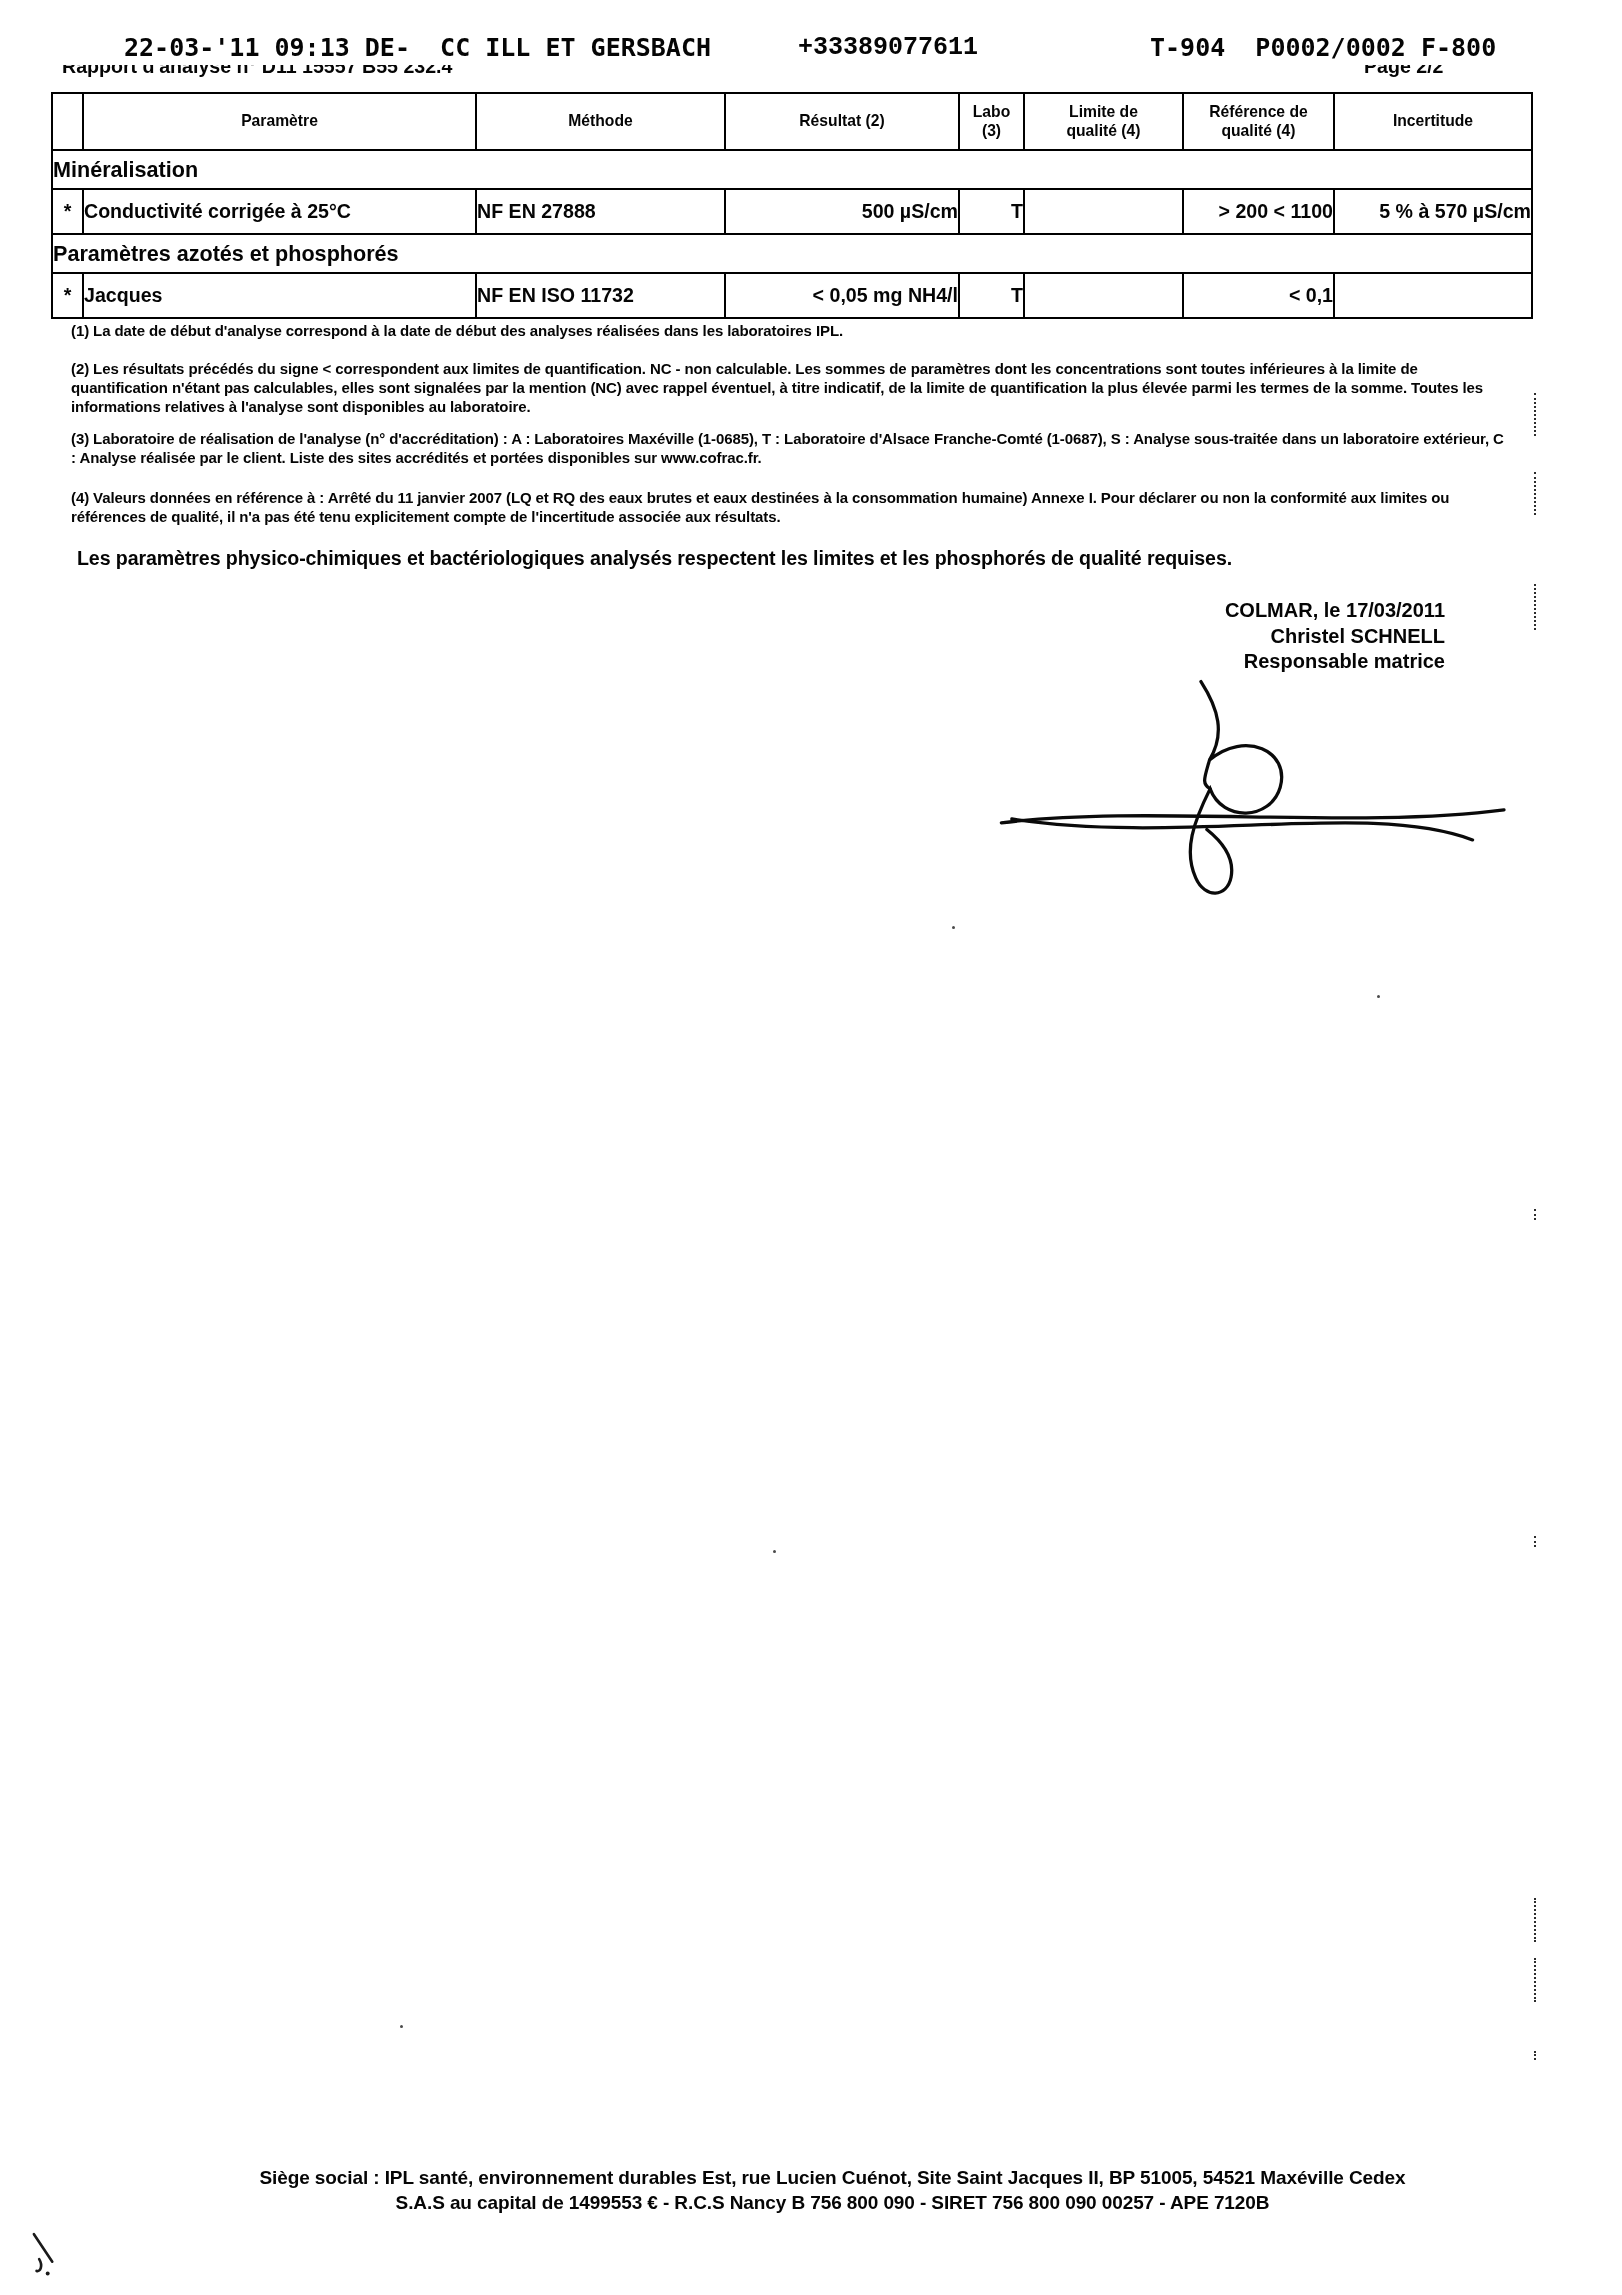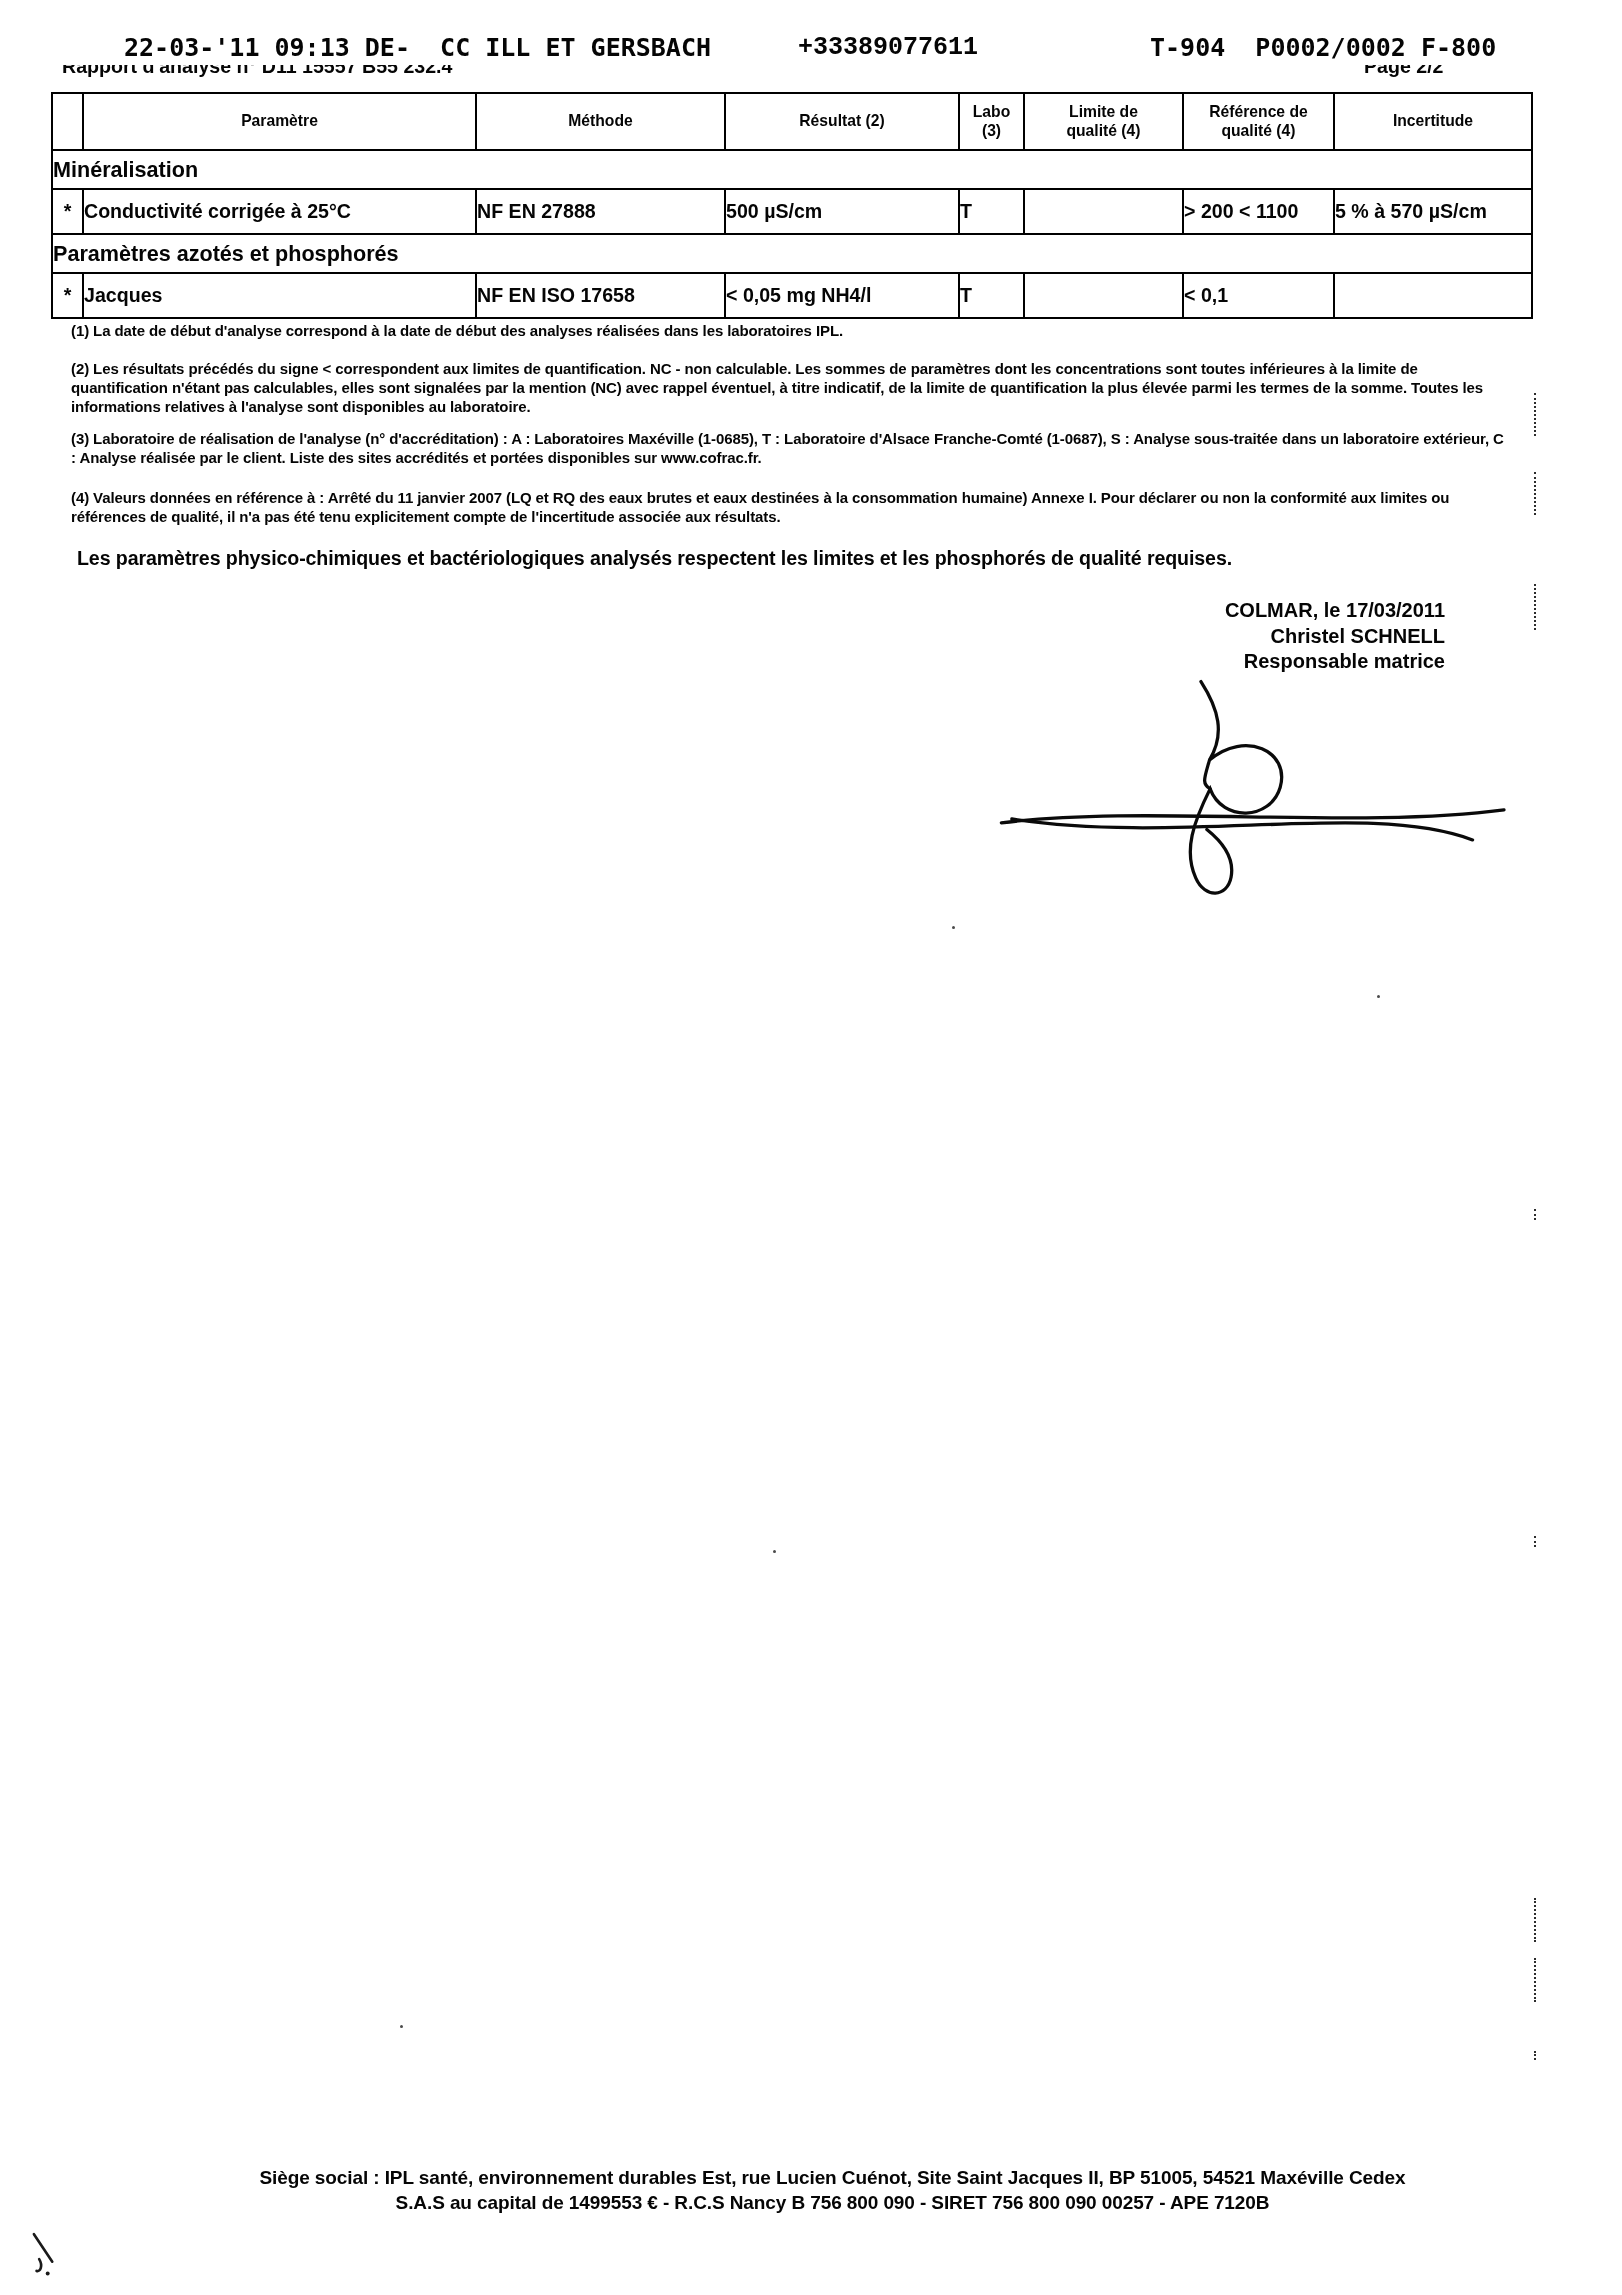--- a/index.html
+++ b/index.html
@@ -31,21 +31,21 @@
     font-size:15.7px;font-weight:700;text-align:center;vertical-align:middle;
     white-space:pre-line;line-height:18.3px;height:55px;
   }
   td.section{
     font-size:21.6px;font-weight:700;text-align:left;padding-left:7.9px;height:37px;
     border-top:2.6px solid #000;border-bottom:2.6px solid #000;
   }
   tr.datarow td{height:43px;font-size:19.6px;font-weight:600;vertical-align:middle;}
   td.star{text-align:center;font-size:19.6px;font-weight:700;}
   td.left{text-align:left;padding-left:9.2px;}
-  td.center{text-align:left;}
+  td.center{text-align:right;}
   
   .footnote{
     position:absolute;left:71px;width:1433px;
     font-size:15px;font-weight:700;line-height:19px;letter-spacing:-0.1px;
   }
   .fn1{top:321px;}
   .fn2{top:359px;}
   .fn3{top:429px;}
   .fn4{top:488px;}
   
@@ -124,21 +124,21 @@
       <td class="center"></td>
       <td class="center">&gt; 200 &lt; 1100</td>
       <td class="center">5 % à 570 µS/cm</td>
     </tr>
     <tr>
       <td class="section" colspan="8">Paramètres azotés et phosphorés</td>
     </tr>
     <tr class="datarow">
       <td class="star">*</td>
       <td class="left">Jacques</td>
-      <td class="left">NF EN ISO 17658</td>
+      <td class="left">NF EN ISO 11732</td>
       <td class="center">&lt; 0,05 mg NH4/l</td>
       <td class="center">T</td>
       <td class="center"></td>
       <td class="center">&lt; 0,1</td>
       <td class="center"></td>
     </tr>
   </tbody>
     </table>
 
   <div class="footnote fn1">(1) La date de début d'analyse correspond à la date de début des analyses réalisées dans les laboratoires IPL.</div>

